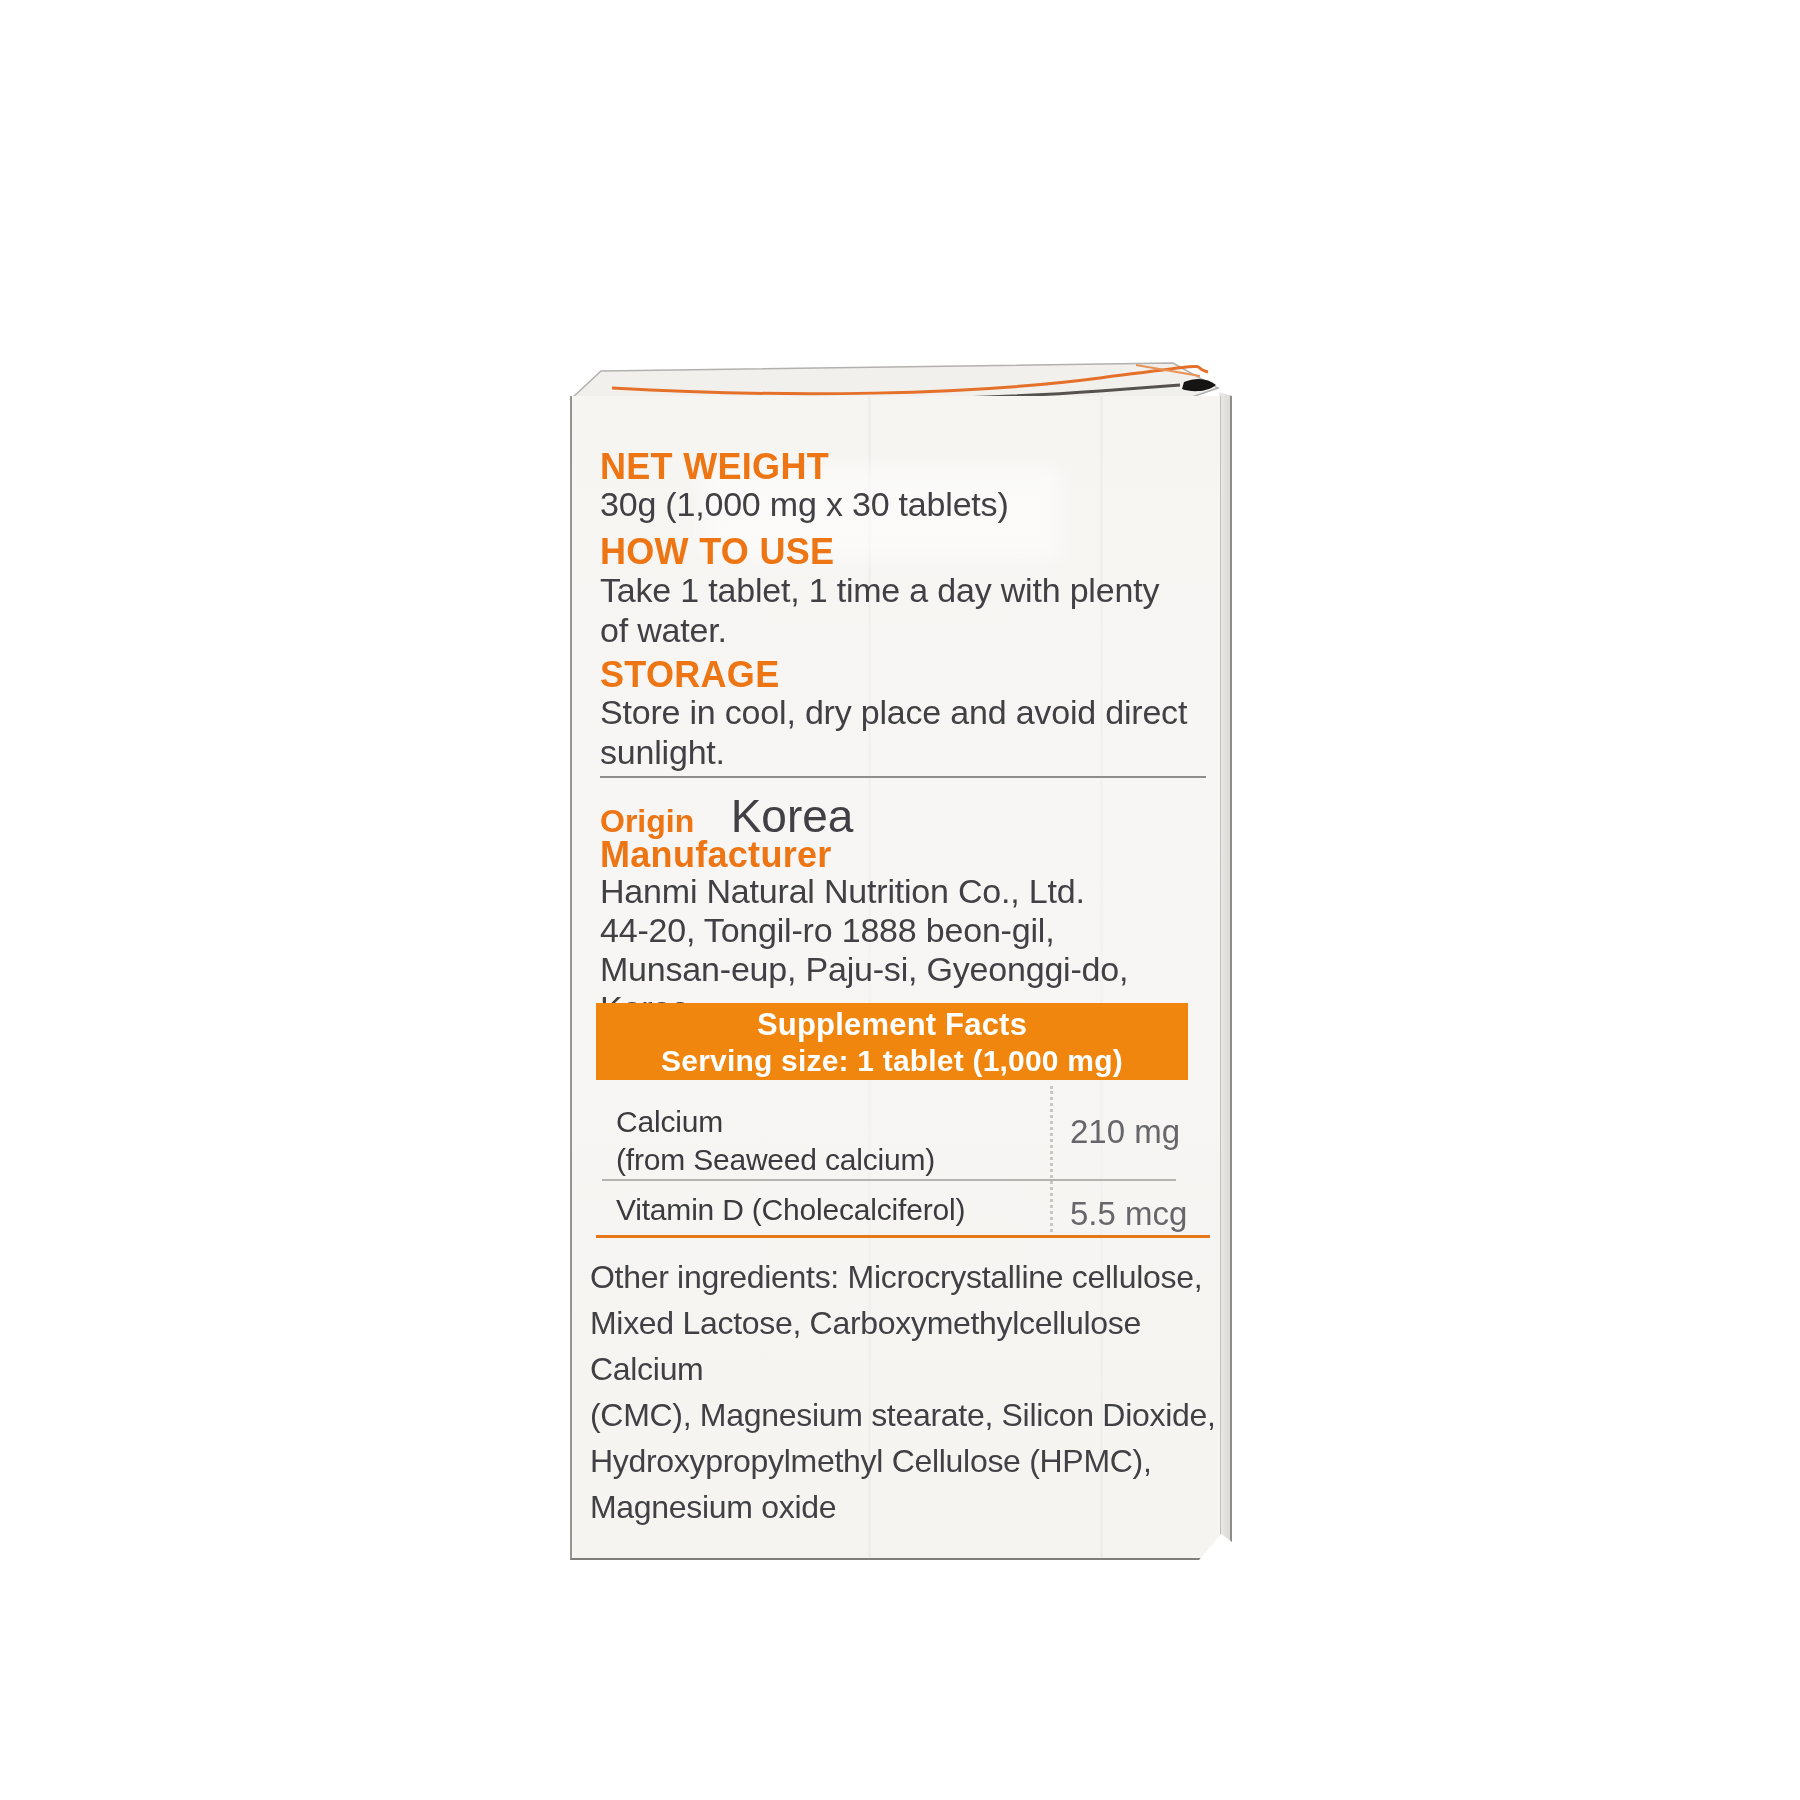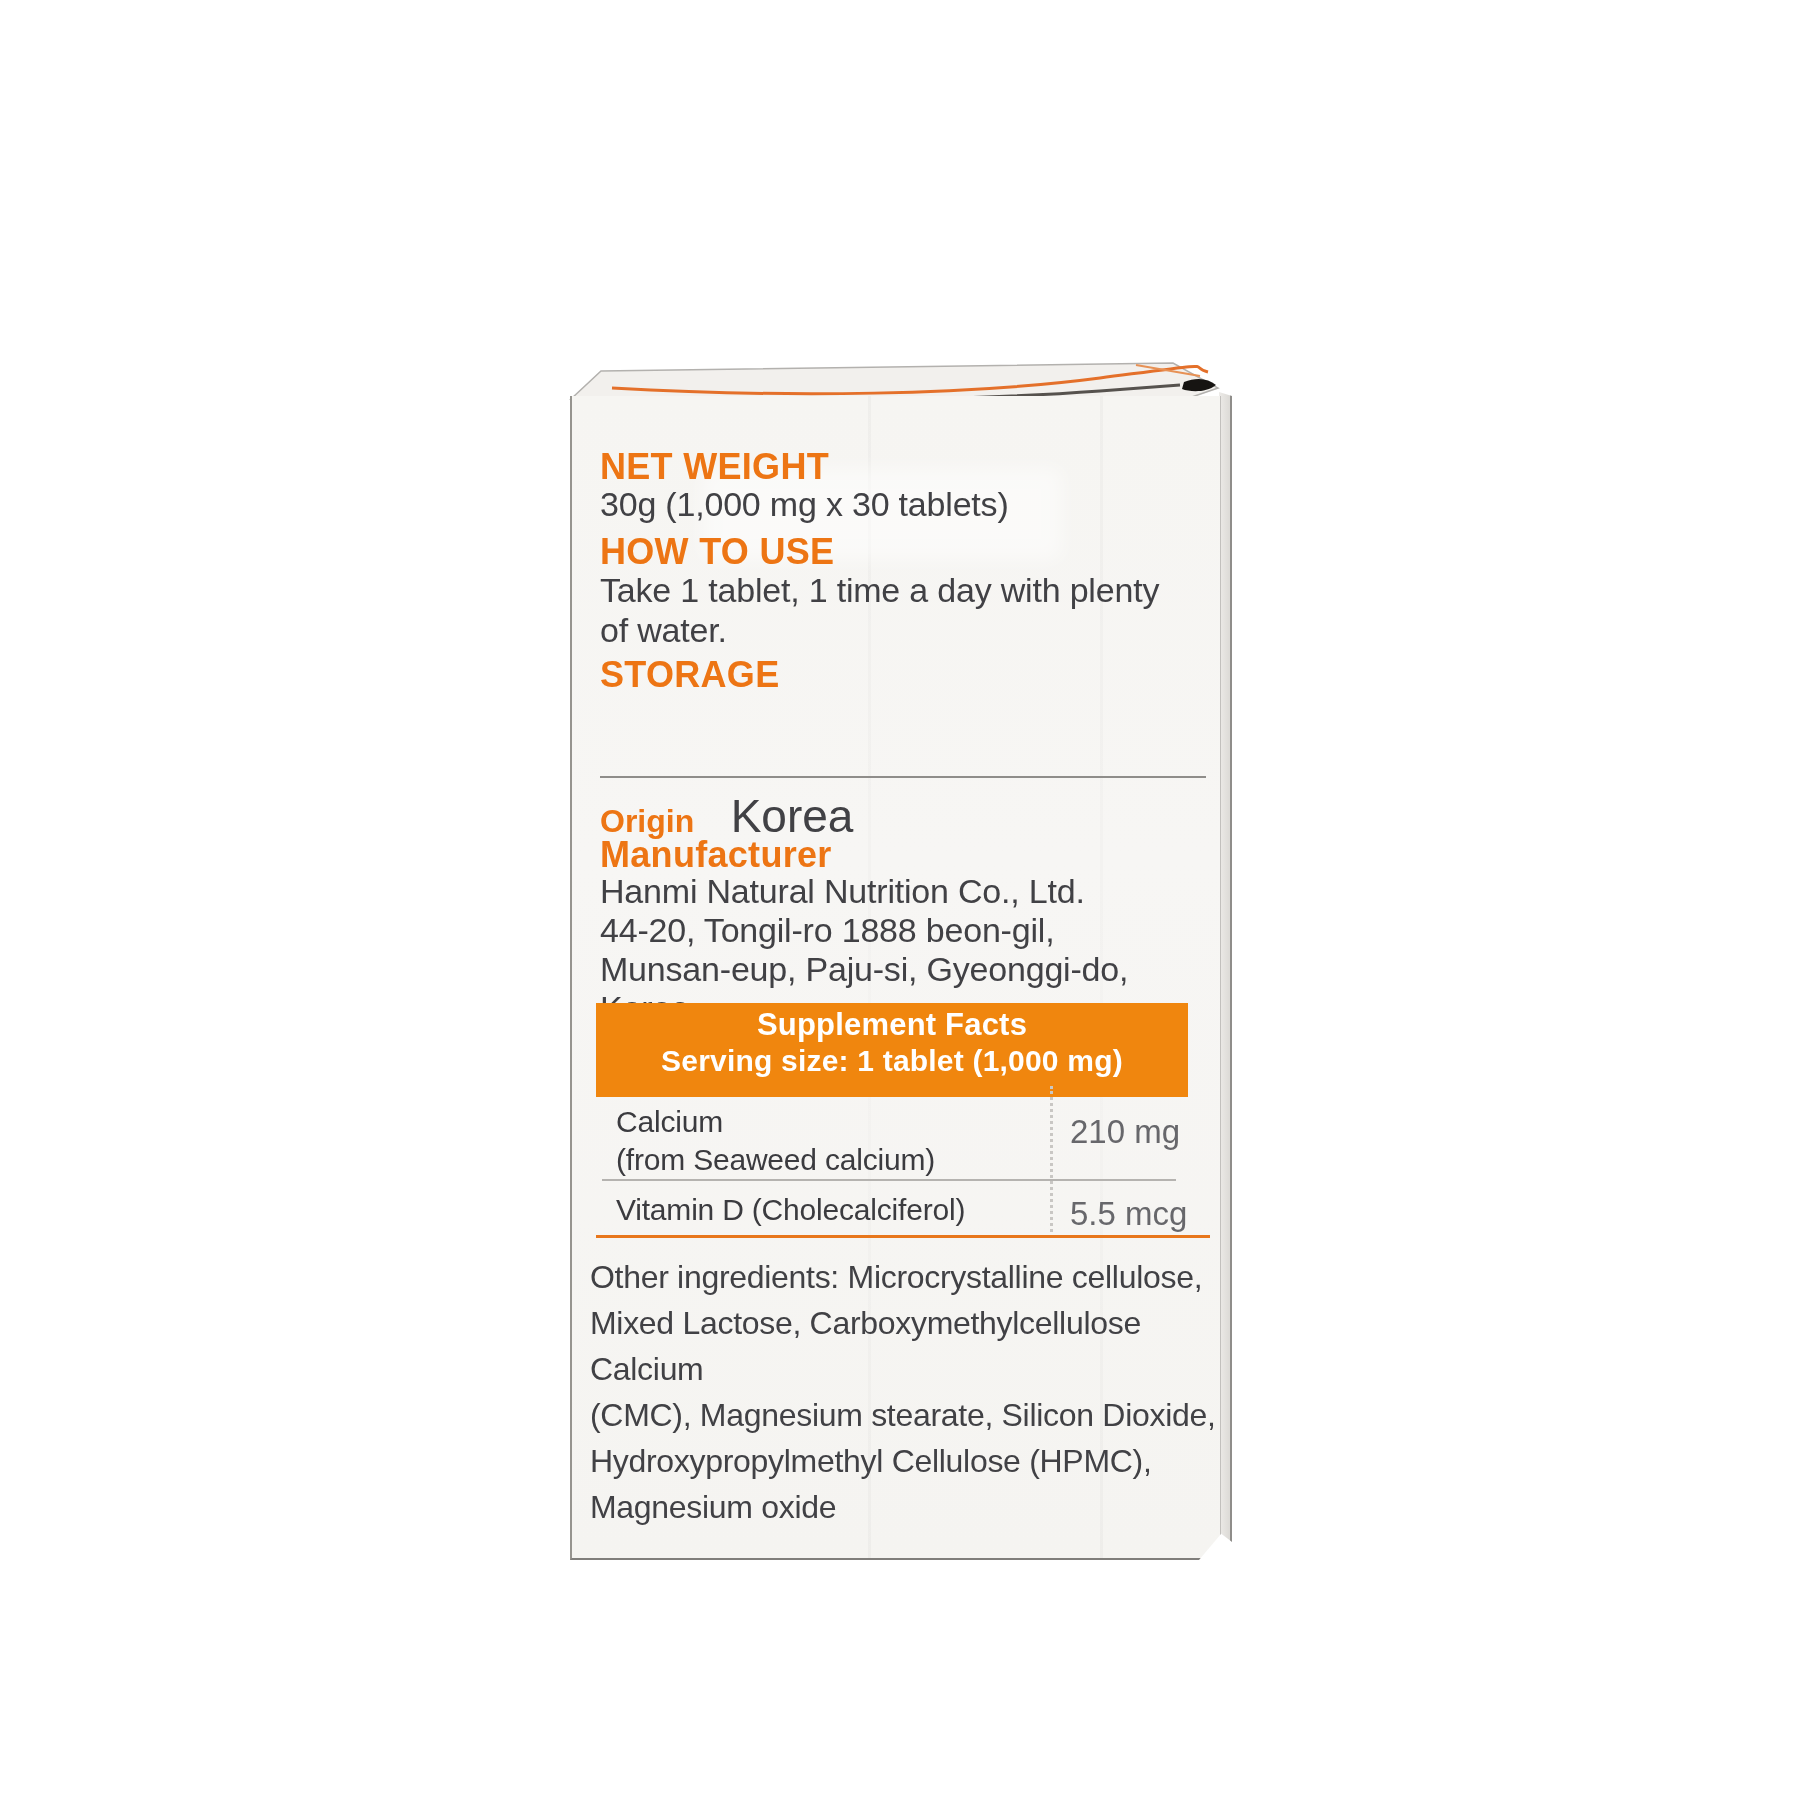--- a/index.html
+++ b/index.html
@@ -40,21 +40,21 @@
   .how-body{top:174px;}
   .storage-heading{top:258px;}
   .storage-body{top:296px;}
   .divider{position:absolute;left:28px;top:380px;width:606px;height:2px;background:#8f8d8a;}
   .origin-row{position:absolute;left:28px;top:393px;white-space:nowrap;}
   .origin-row .h-inline{font-size:32px;font-weight:bold;color:#ed7514;}
   .origin-row .v-inline{font-size:46px;color:#414145;margin-left:32px;}
   .manu-heading{top:438px;}
   .manu-address{top:476px;line-height:39px;}
   
-  .facts-band{position:absolute;left:24px;top:607px;width:592px;height:94px;
+  .facts-band{position:absolute;left:24px;top:607px;width:592px;height:77px;
     background:#f0860e;color:#ffffff;text-align:center;}
   .facts-band .t1{font-size:31px;font-weight:bold;line-height:37px;margin-top:3px;letter-spacing:.2px;}
   .facts-band .t2{font-size:30px;font-weight:bold;line-height:35px;letter-spacing:.2px;}
   .nutrient-name{position:absolute;left:44px;font-size:30px;color:#3b3b3f;letter-spacing:-0.2px;
     line-height:38px;white-space:pre-line;}
   .nn1{top:707px;}
   .nn2{top:795px;}
   .nutrient-amount{position:absolute;left:498px;font-size:33px;color:#67676b;white-space:nowrap;}
   .na1{top:717px;}
   .na2{top:799px;}
@@ -87,20 +87,22 @@
     <div class="sheen"></div>
 
     <div class="h-orange net-heading">NET WEIGHT</div>
     <div class="body-text net-body">30g (1,000 mg x 30 tablets)</div>
 
     <div class="h-orange how-heading">HOW TO USE</div>
     <div class="body-text how-body">Take 1 tablet, 1 time a day with plenty
 of water.</div>
 
     <div class="h-orange storage-heading">STORAGE</div>
+    <div class="body-text storage-body">Store in cool, dry place and avoid direct
+sunlight.</div>
 
     <div class="divider"></div>
 
     <div class="origin-row">
       <span class="h-inline">Origin</span>
       <span class="v-inline">Korea</span>
     </div>
 
     <div class="h-orange manu-heading">Manufacturer</div>
     <div class="body-text manu-address">Hanmi Natural Nutrition Co., Ltd.

